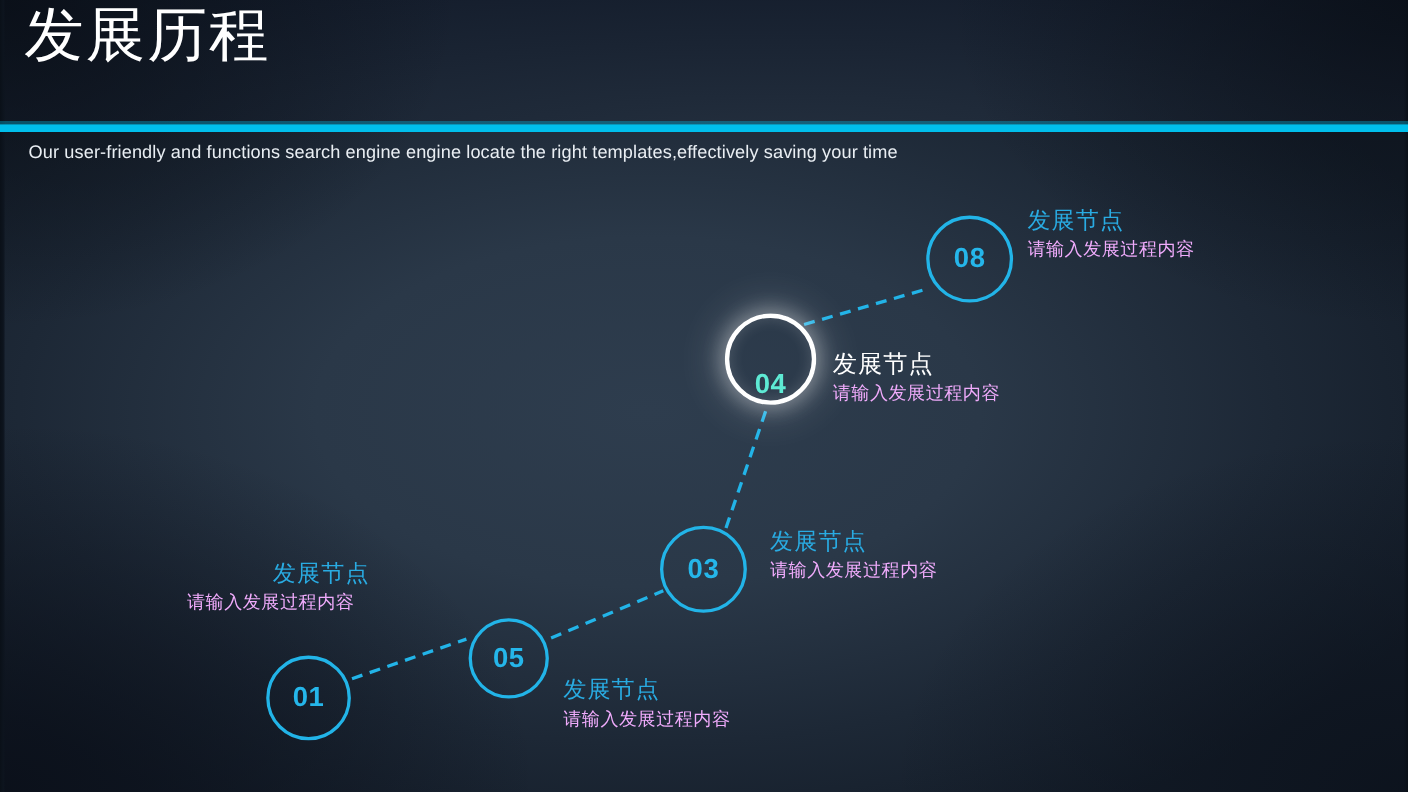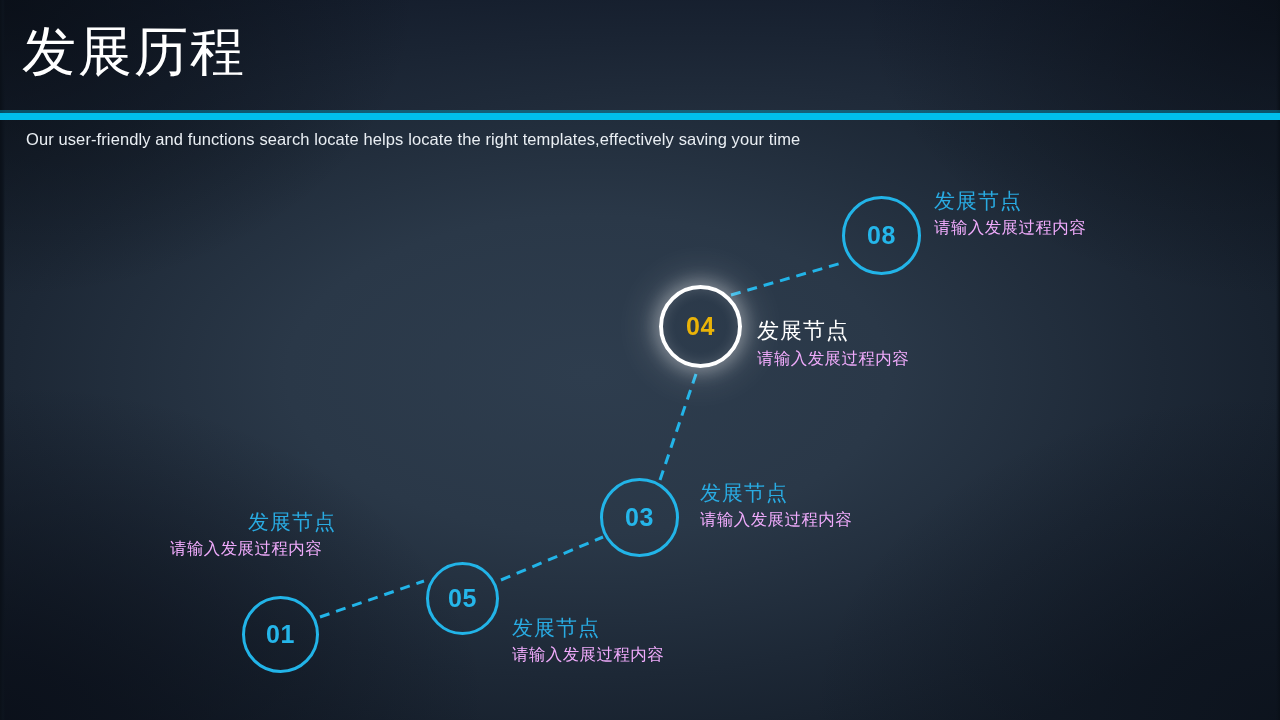--- a/index.html
+++ b/index.html
@@ -64,21 +64,21 @@
     position: absolute;
     right: 0; top: 0; bottom: 0;
     width: 4px;
     background: linear-gradient(to left, #0a1018 0%, rgba(13,20,30,0) 100%);
   }
 
   
   .title {
     position: absolute;
     left: 22px;
-    top: 24px;
+    top: 5px;
     font-size: 54px;
     line-height: 1.0;
     font-weight: 400;
     color: #ffffff;
     letter-spacing: 2px;
     white-space: nowrap;
   }
   .divider {
     position: absolute;
     left: 0;
@@ -125,25 +125,26 @@
     font-size: 25px;
     font-weight: 700;
     letter-spacing: 0.5px;
   }
   .node.cyan {
     border: 3px solid #22b4e8;
     color: #25b6ea;
   }
   .node.active {
     border: 4px solid #ffffff;
-    color: #eab308;
+    color: #5eead4;
     box-shadow:
       0 0 16px 5px rgba(255,255,255,0.30),
       0 0 34px 14px rgba(255,255,255,0.13),
       inset 0 0 12px 2px rgba(255,255,255,0.13);
+    align-items: flex-end;
   }
 
   
   .label {
     position: absolute;
   }
   .label .head {
     font-size: 21px;
     line-height: 1.22;
     color: #29abe2;
@@ -173,21 +174,21 @@
   <div class="bg-corner-tl"></div>
   <div class="bg-corner-tr"></div>
   <div class="bg-corner-bl"></div>
   <div class="bg-corner-br"></div>
   <div class="edge-left"></div>
   <div class="edge-right"></div>
 
   <div class="title">发展历程</div>
   <div class="divider-glow"></div>
   <div class="divider"></div>
-  <div class="subtitle">Our user-friendly and functions search locate helps locate the right templates,effectively saving your time</div>
+  <div class="subtitle">Our user-friendly and functions search engine engine locate the right templates,effectively saving your time</div>
 
   <svg class="connectors" viewBox="0 0 1280 720" width="1280" height="720" xmlns="http://www.w3.org/2000/svg">
     <g stroke="#22b4e8" stroke-width="3" stroke-dasharray="10 7" fill="none" stroke-linecap="butt">
       <line x1="320" y1="617" x2="424" y2="581"></line>
       <line x1="501" y1="580" x2="603" y2="537"></line>
       <line x1="660" y1="480" x2="697" y2="371"></line>
       <line x1="731" y1="295" x2="845" y2="262"></line>
     </g>
   </svg>
 

